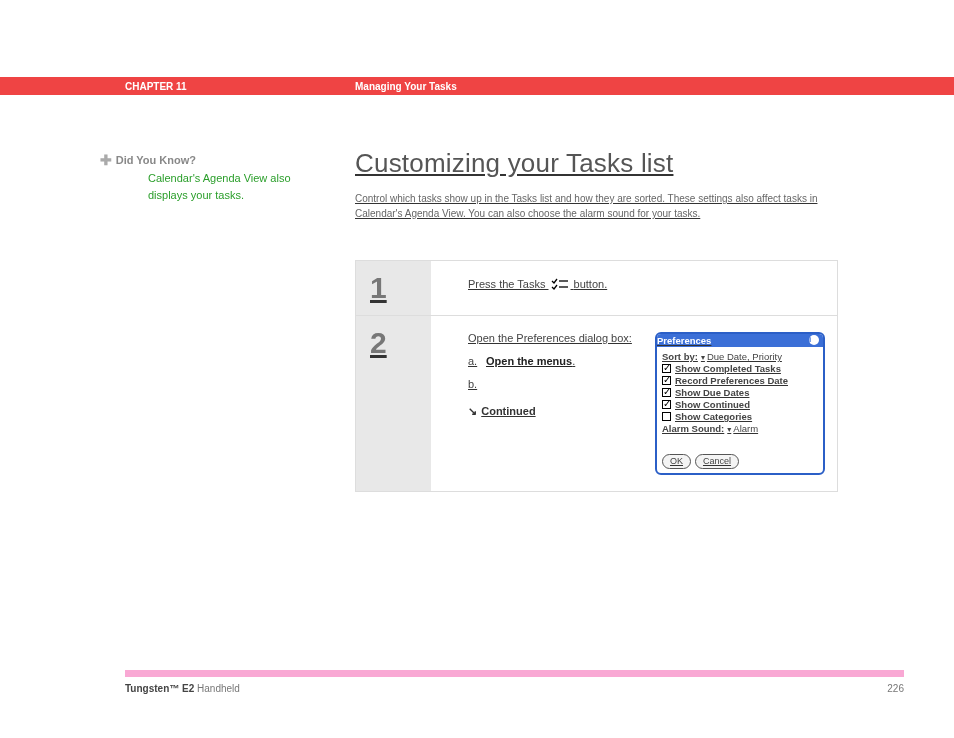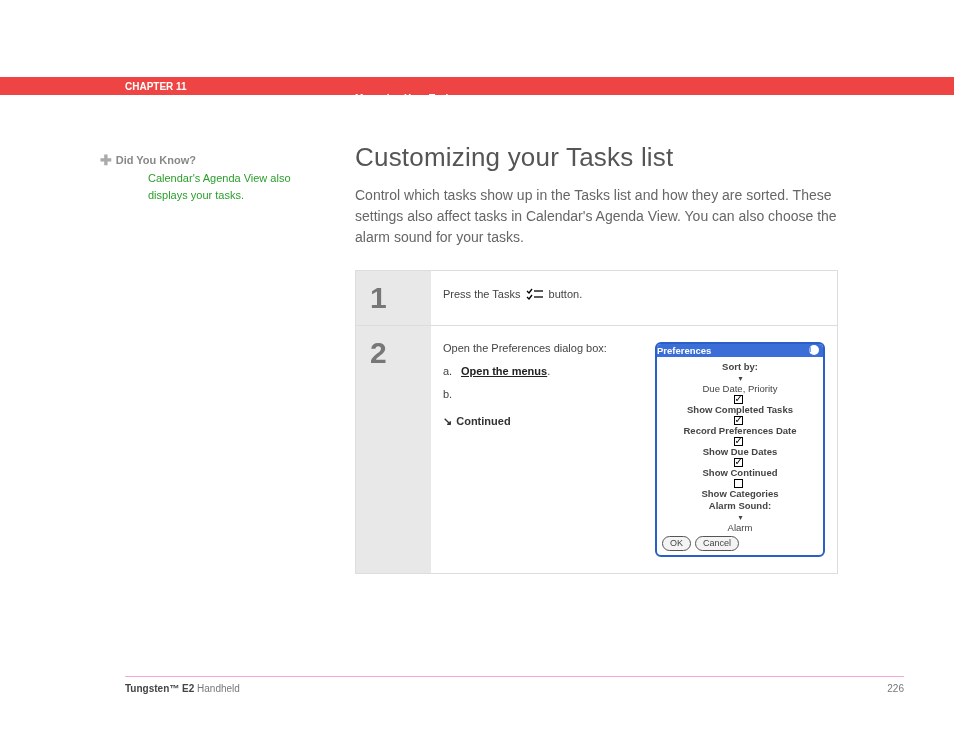--- a/index.html
+++ b/index.html
@@ -23,21 +23,21 @@
     font-weight: bold;
   }
   .header-chapter {
     position: absolute;
     left: 125px;
     top: 4px;
   }
   .header-title {
     position: absolute;
     left: 355px;
-    top: 16px;
+    top: 4px;
   }
   .sidebar {
     position: absolute;
     left: 100px;
     top: 152px;
     width: 200px;
   }
   .didyou {
     font-size: 11px;
     color: #888;
@@ -54,35 +54,36 @@
   .didyou-text {
     color: #2a9e2a;
     font-size: 11px;
     line-height: 1.5;
     margin-top: 2px;
     margin-left: 48px;
   }
   .main {
     position: absolute;
     left: 355px;
-    top: 142px;
+    top: 148px;
     width: 483px;
+    text-decoration: underline;
   }
   .page-title {
     font-size: 26px;
     font-weight: normal;
     color: #555;
     margin-bottom: 12px;
     letter-spacing: 0.2px;
   }
   .intro {
-    font-size: 14px;
+    font-size: 10px;
     color: #666;
     line-height: 1.5;
-    margin-bottom: 22px;
+    margin-bottom: 39px;
   }
   .steps {
     border: 1px solid #ddd;
   }
   .step-row {
     display: flex;
     border-bottom: 1px solid #ddd;
   }
   .step-row:last-child { border-bottom: none; }
   .step-num-cell {
@@ -98,21 +99,21 @@
   }
   .step-body {
     flex: 1;
     padding: 16px 12px 16px 12px;
     font-size: 11px;
     color: #444;
     display: flex;
     gap: 16px;
     align-items: flex-start;
   }
-  .step-text { flex: 1; }
+  .step-text { flex: 1; margin-left: 25px; }
   .step-line { margin-bottom: 10px; }
   .sub-list { list-style: none; padding-left: 0; }
   .sub-list li { display: flex; margin-bottom: 8px; line-height: 1.4; }
   .sub-letter { width: 18px; flex-shrink: 0; }
   .link-underline { font-weight: bold; text-decoration: underline; color: #222; cursor: pointer; }
   .continued {
     font-weight: bold;
     color: #333;
     margin-top: 12px;
   }
@@ -152,54 +153,54 @@
     width: 10px;
     height: 10px;
     background: #fff;
     color: #3b6fd7;
     border-radius: 50%;
     font-size: 8px;
     line-height: 10px;
     font-weight: bold;
   }
   .dialog-body { padding: 3px 5px 4px 5px; }
-  .d-row { display: flex; align-items: center; margin: 1px 0; white-space: nowrap; flex-direction: column; }
+  .d-row { display: flex; align-items: center; margin: 1px 0; white-space: nowrap; }
   .d-label { font-weight: bold; }
   .d-drop::before { content: "▾"; margin: 0 2px 0 3px; font-size: 8px;}
   .d-check {
     display: inline-block;
     width: 9px; height: 9px;
     border: 1px solid #000;
     margin-right: 4px;
     position: relative;
     flex-shrink: 0;
   }
   .d-check.checked::after {
     content: "✓";
     position: absolute;
     top: -3px; left: 0;
     font-size: 10px;
     color: #000;
   }
-  .dialog-buttons { display: flex; gap: 4px; margin-top: 3px; }
+  .dialog-buttons { display: flex; gap: 4px; margin-top: 20px; }
   .d-btn {
     border: 1px solid #555;
     border-radius: 8px;
     padding: 0 7px;
     font-size: 9px;
     background: #f4f4f4;
     cursor: pointer;
     line-height: 13px;
   }
   .footer {
     position: absolute;
     bottom: 44px;
     left: 125px;
     right: 50px;
-    border-top: 1px solid #f9a8d4;
+    border-top: 7px solid #f9a8d4;
     padding-top: 6px;
     font-size: 10px;
     color: #777;
     display: flex;
     justify-content: space-between;
   }
   .footer strong { color: #444; }
 </style>
 </head>
 <body>

